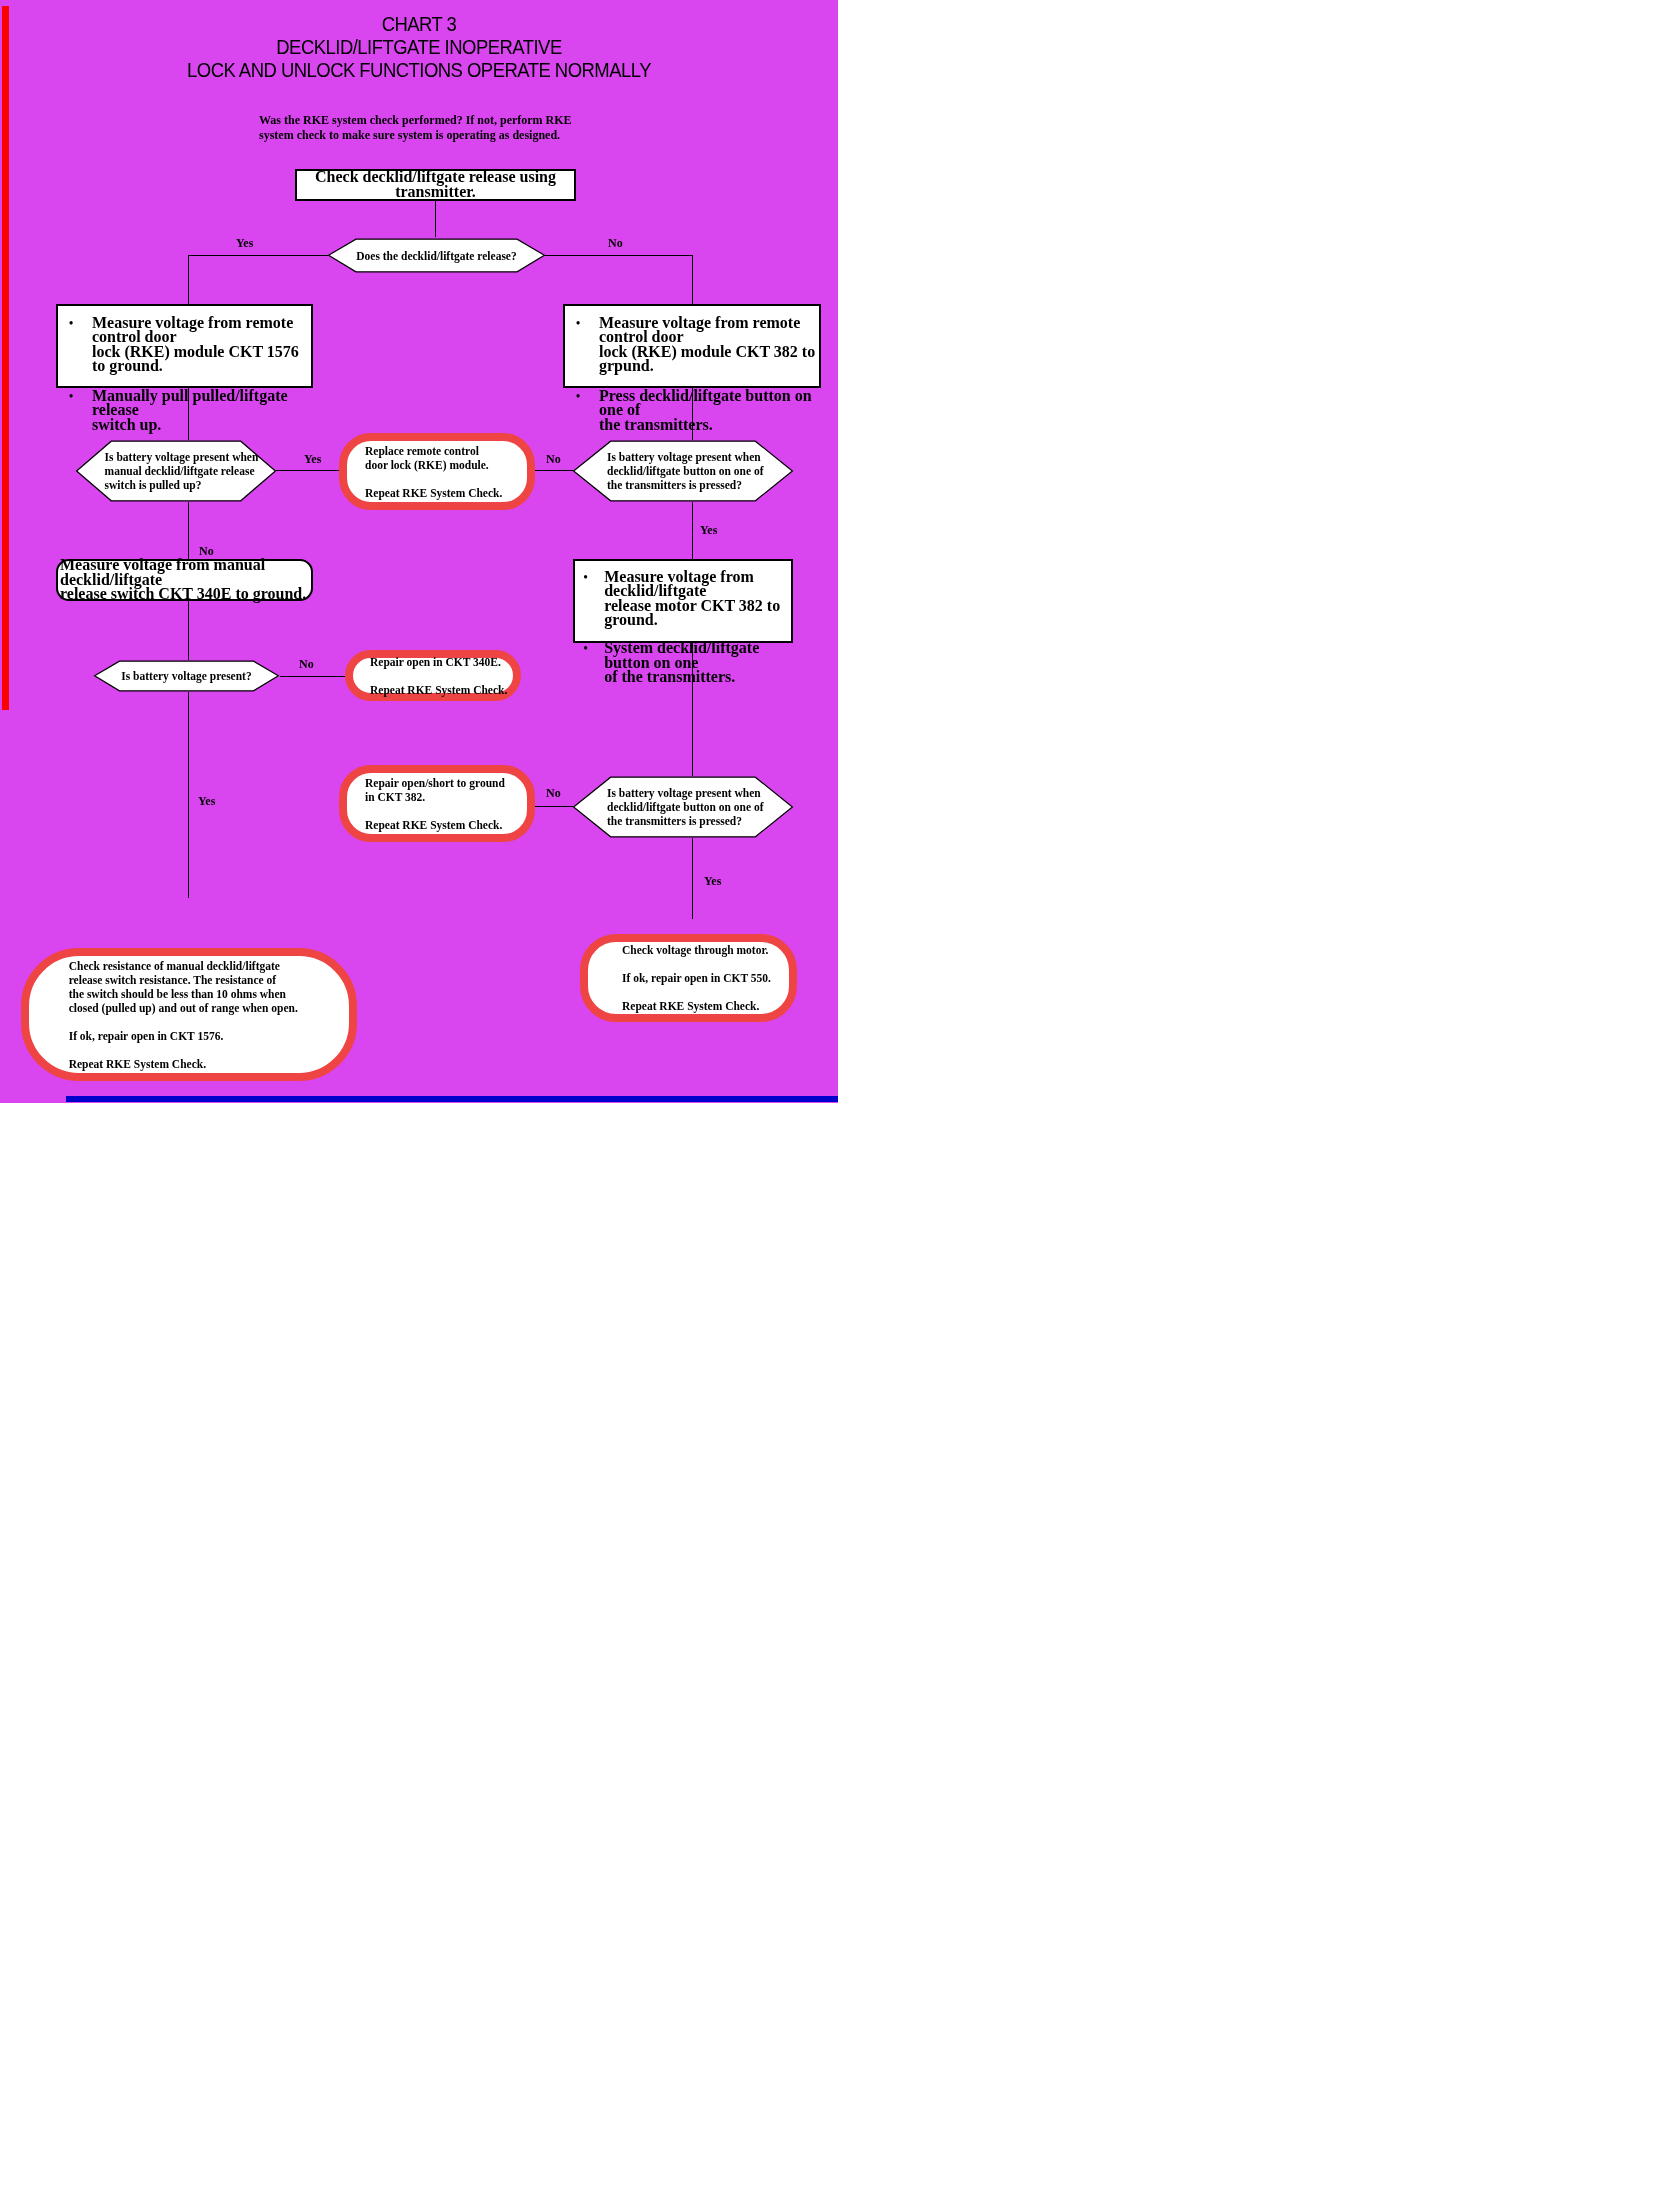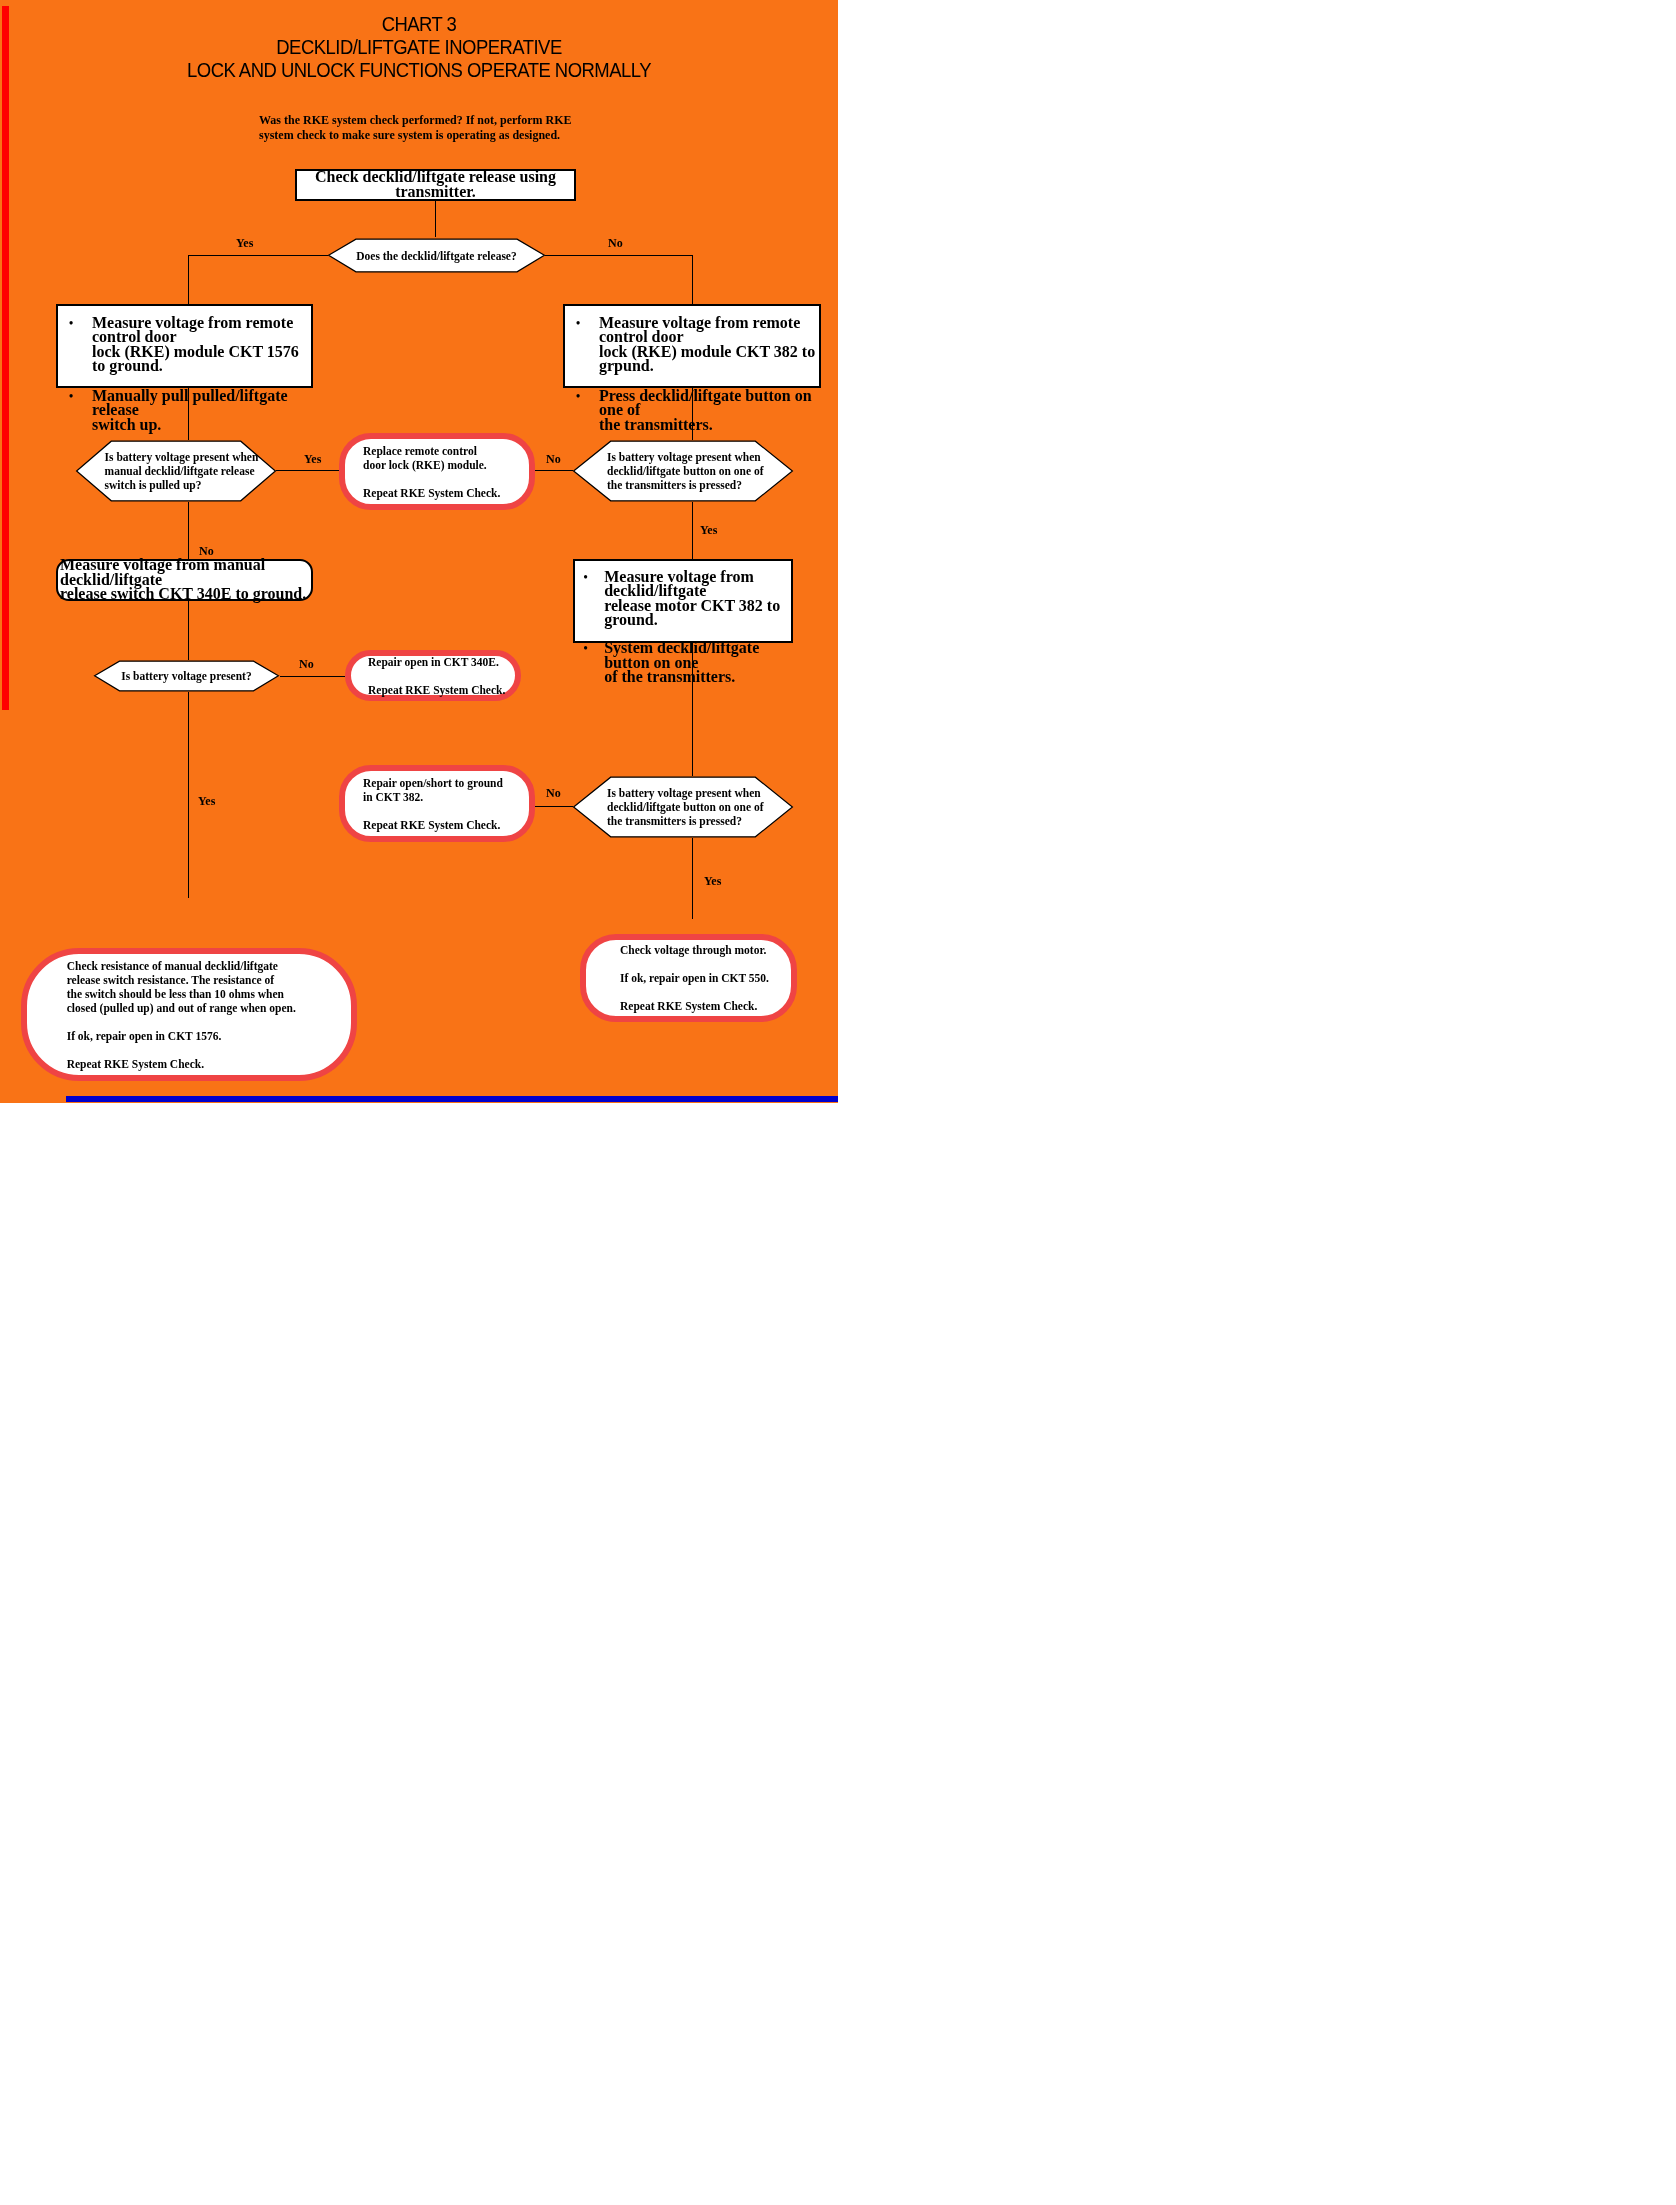--- a/index.html
+++ b/index.html
@@ -1,27 +1,27 @@
 <!DOCTYPE html>
 <html style="font-size:9.7px"><head>
 <meta charset="utf-8">
 <style>
   html,body{margin:0;padding:0;background:#ffffff;}
-  .page{position:relative;width:838px;height:1103px;background:#f97316;overflow:hidden;
+  .page{position:relative;width:838px;height:1103px;background:#d946ef;overflow:hidden;
         font-family:"Liberation Serif",serif;color:#000;}
   .stripe-red{position:absolute;left:2.4px;top:5.5px;width:6.7px;height:704px;background:#ff0000;}
   .stripe-blue{position:absolute;left:66px;top:1096px;width:772px;height:5.5px;background:#0000cc;}
   .title{position:absolute;top:12px;left:0;width:100%;text-align:center;
          font-family:"Liberation Sans",sans-serif;font-weight:500;font-size:21px;line-height:23px;
          letter-spacing:-0.6px;transform:scaleX(0.88);}
   .intro{position:absolute;left:259px;top:113px;font-weight:bold;font-size:12px;line-height:14.6px;}
   .txt{white-space:pre-line;}
   .node{position:absolute;box-sizing:border-box;background:#fff;font-weight:bold;}
   .rect{border:2.4px solid #000;}
-  .stadium{border:6px solid #ef4444;}
+  .stadium{border:8px solid #ef4444;}
   .center-line{display:flex;align-items:center;justify-content:center;text-align:center;}
   .vcenter{display:flex;align-items:center;}
   .f20{font-size:16px;line-height:14.6px;}
   .f19{font-size:11.5px;line-height:14px;}
   .bullets{display:flex;flex-direction:column;gap:14.6px;}
   .bullet{display:flex;}
   .bullet .dot{flex:none;width:23px;font-size:12px;line-height:14.6px;}
   .line{position:absolute;background:#000;}
   .lbl{position:absolute;font-weight:bold;font-size:12px;line-height:13.4px;}
   .hexwrap{position:absolute;}

